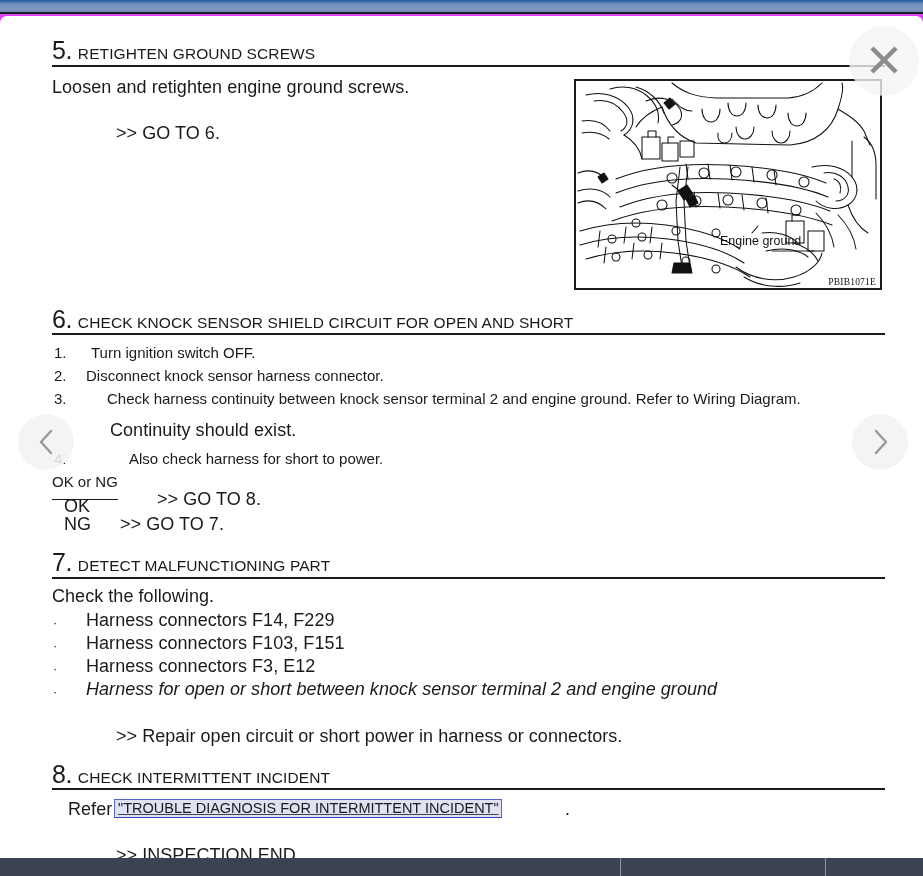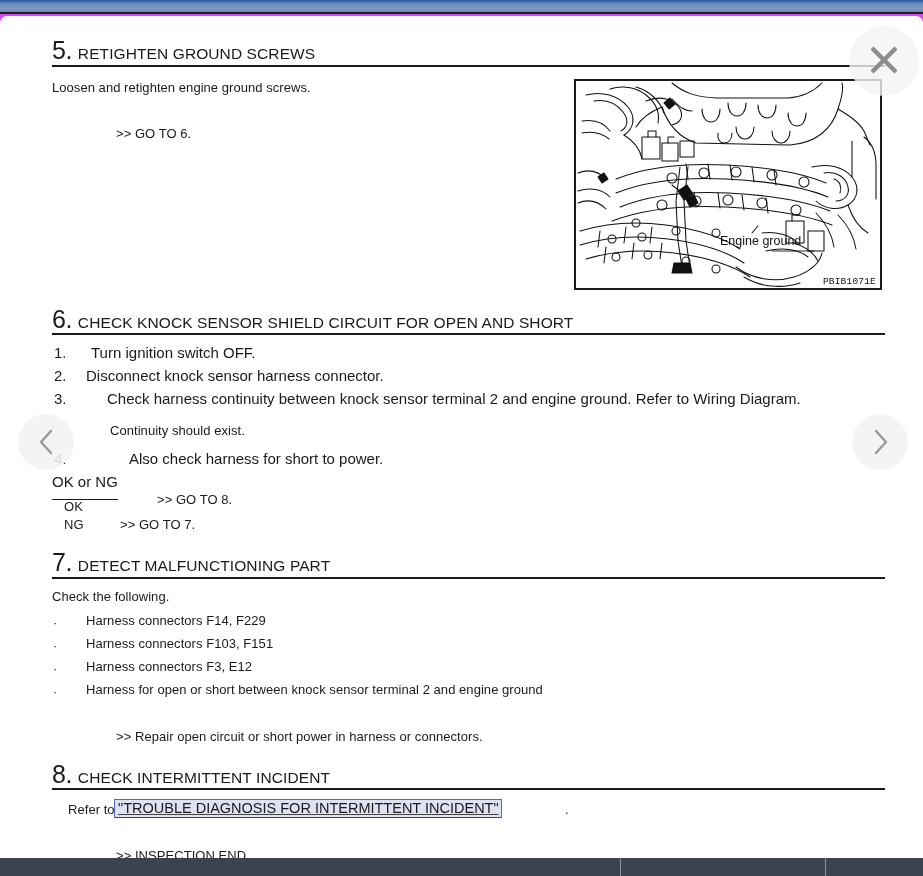--- a/index.html
+++ b/index.html
@@ -69,21 +69,21 @@
   .rule {
     position: absolute;
     left: 52px;
     height: 0;
     border-top: 2px solid #1a1a1a;
   }
 
   
   .body-line {
     position: absolute;
-    font-size: 13px;
+    font-size: 18px;
     line-height: 19px;
     white-space: nowrap;
     letter-spacing: 0.05px;
   }
   .num-item-n {
     position: absolute;
     font-size: 15px;
     white-space: nowrap;
   }
   .num-item-t {
@@ -134,21 +134,21 @@
     overflow: hidden;
   }
   .figure svg { display: block; }
   .fig-caption {
     position: absolute;
     right: 4px;
     bottom: 1px;
     font-size: 9.5px;
     letter-spacing: 0.2px;
     color: #111;
-    font-family: Liberation Mono, monospace;
+    font-family: Liberation Serif, serif;
   }
   .fig-label {
     position: absolute;
     left: 144px;
     top: 153px;
     font-size: 12.5px;
     color: #111;
     white-space: nowrap;
   }
 
@@ -367,21 +367,21 @@
       <div class="bullet-dot" style="left:53px; top:600px;">·</div>
       <div class="body-line" style="left:86px; top:595px;">Harness connectors F14, F229</div>
 
       <div class="bullet-dot" style="left:53px; top:623px;">·</div>
       <div class="body-line" style="left:86px; top:618px;">Harness connectors F103, F151</div>
 
       <div class="bullet-dot" style="left:53px; top:646px;">·</div>
       <div class="body-line" style="left:86px; top:641px;">Harness connectors F3, E12</div>
 
       <div class="bullet-dot" style="left:53px; top:669px;">·</div>
-      <div class="body-line" style="left:86px; top:664px;">Harness for open or short between knock sensor terminal 2 and engine ground</div>
+      <div class="body-line" style="left:86px; top:664px;font-style:italic;">Harness for open or short between knock sensor terminal 2 and engine ground</div>
 
       <div class="body-line" style="left:116px; top:711px;">&gt;&gt; Repair open circuit or short power in harness or connectors.</div>
 
       <div class="step-head" style="top:744px;">
         <span class="step-num">8.</span><span class="step-title">CHECK INTERMITTENT INCIDENT</span>
       </div>
       <div class="rule" style="top:772px; width:833px;"></div>
 
       <div class="body-line" style="left:68px; top:784px;">Refer to</div>
       <a class="doc-link" style="left:114px; top:783px;" href="#">"TROUBLE DIAGNOSIS FOR INTERMITTENT INCIDENT"</a>

